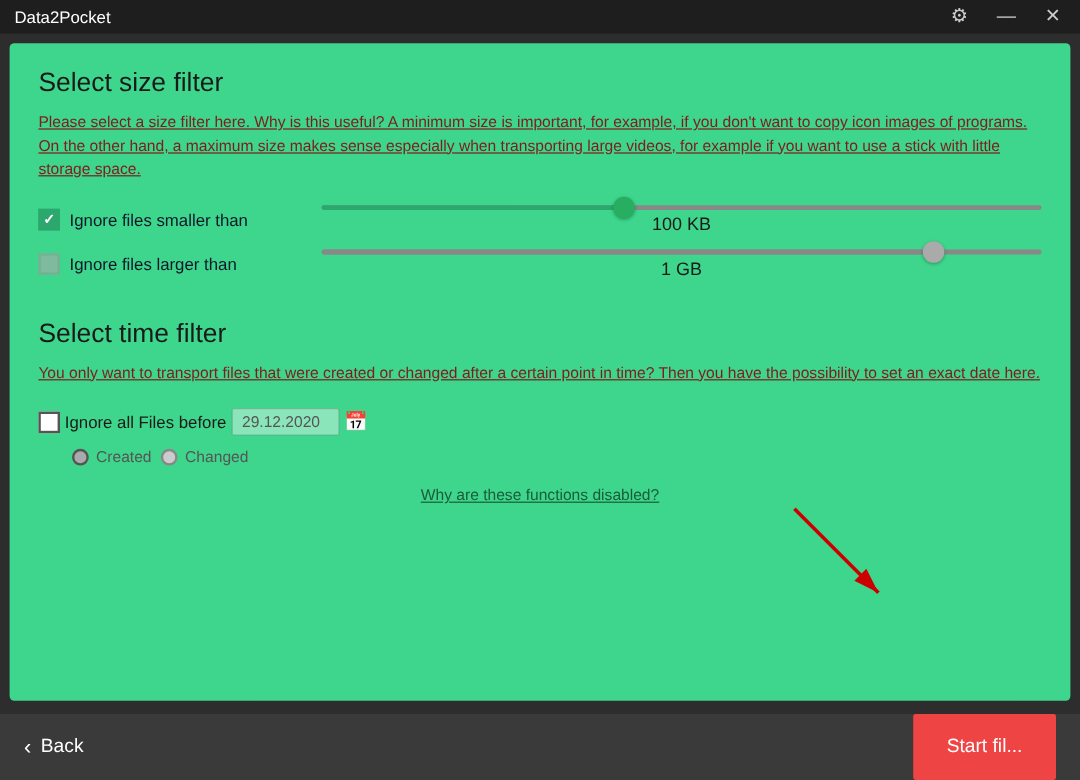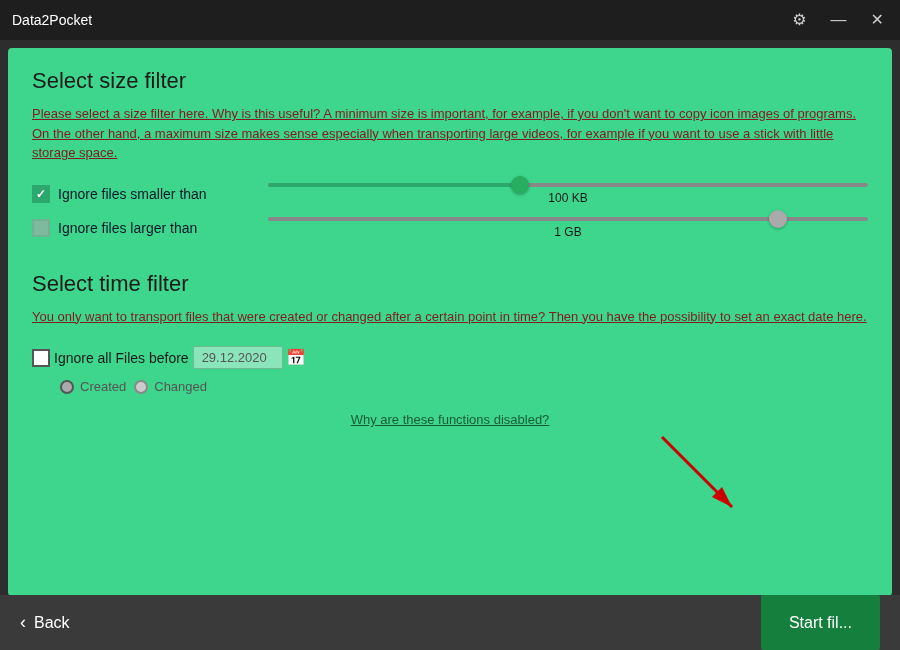--- a/index.html
+++ b/index.html
@@ -8,21 +8,21 @@
       height: 650px;
       font-family: 'Segoe UI', Arial, sans-serif;
       background: #2d2d2d;
       overflow: hidden;
       position: relative;
     }
 
     
     .title-bar {
       background: #1e1e1e;
-      height: 40px;
+      height: 28px;
       display: flex;
       align-items: center;
       justify-content: space-between;
       padding: 0 12px;
       color: #ffffff;
     }
     .title-bar-left {
       display: flex;
       align-items: center;
       gap: 8px;
@@ -138,21 +138,21 @@
       height: 18px;
       background: #27ae60;
       border-radius: 50%;
       position: absolute;
       top: 50%;
       transform: translateY(-50%);
       cursor: pointer;
       box-shadow: 0 1px 3px rgba(0,0,0,0.3);
     }
     .slider-value {
-      font-size: 12px;
+      font-size: 15px;
       color: #1a1a1a;
       font-weight: 500;
       text-align: left;
     }
 
     
     .slider-track.disabled .slider-fill {
       background: #888;
     }
     .slider-thumb.disabled {
@@ -255,21 +255,21 @@
       font-size: 16px;
       cursor: pointer;
       background: none;
       border: none;
     }
     .back-chevron {
       font-size: 18px;
       color: #fff;
     }
     .start-btn {
-      background: #15803d;
+      background: #ef4444;
       color: #fff;
       border: none;
       padding: 10px 28px;
       font-size: 16px;
       font-weight: 500;
       cursor: pointer;
       border-radius: 2px;
       height: 55px;
     }
   </style>

